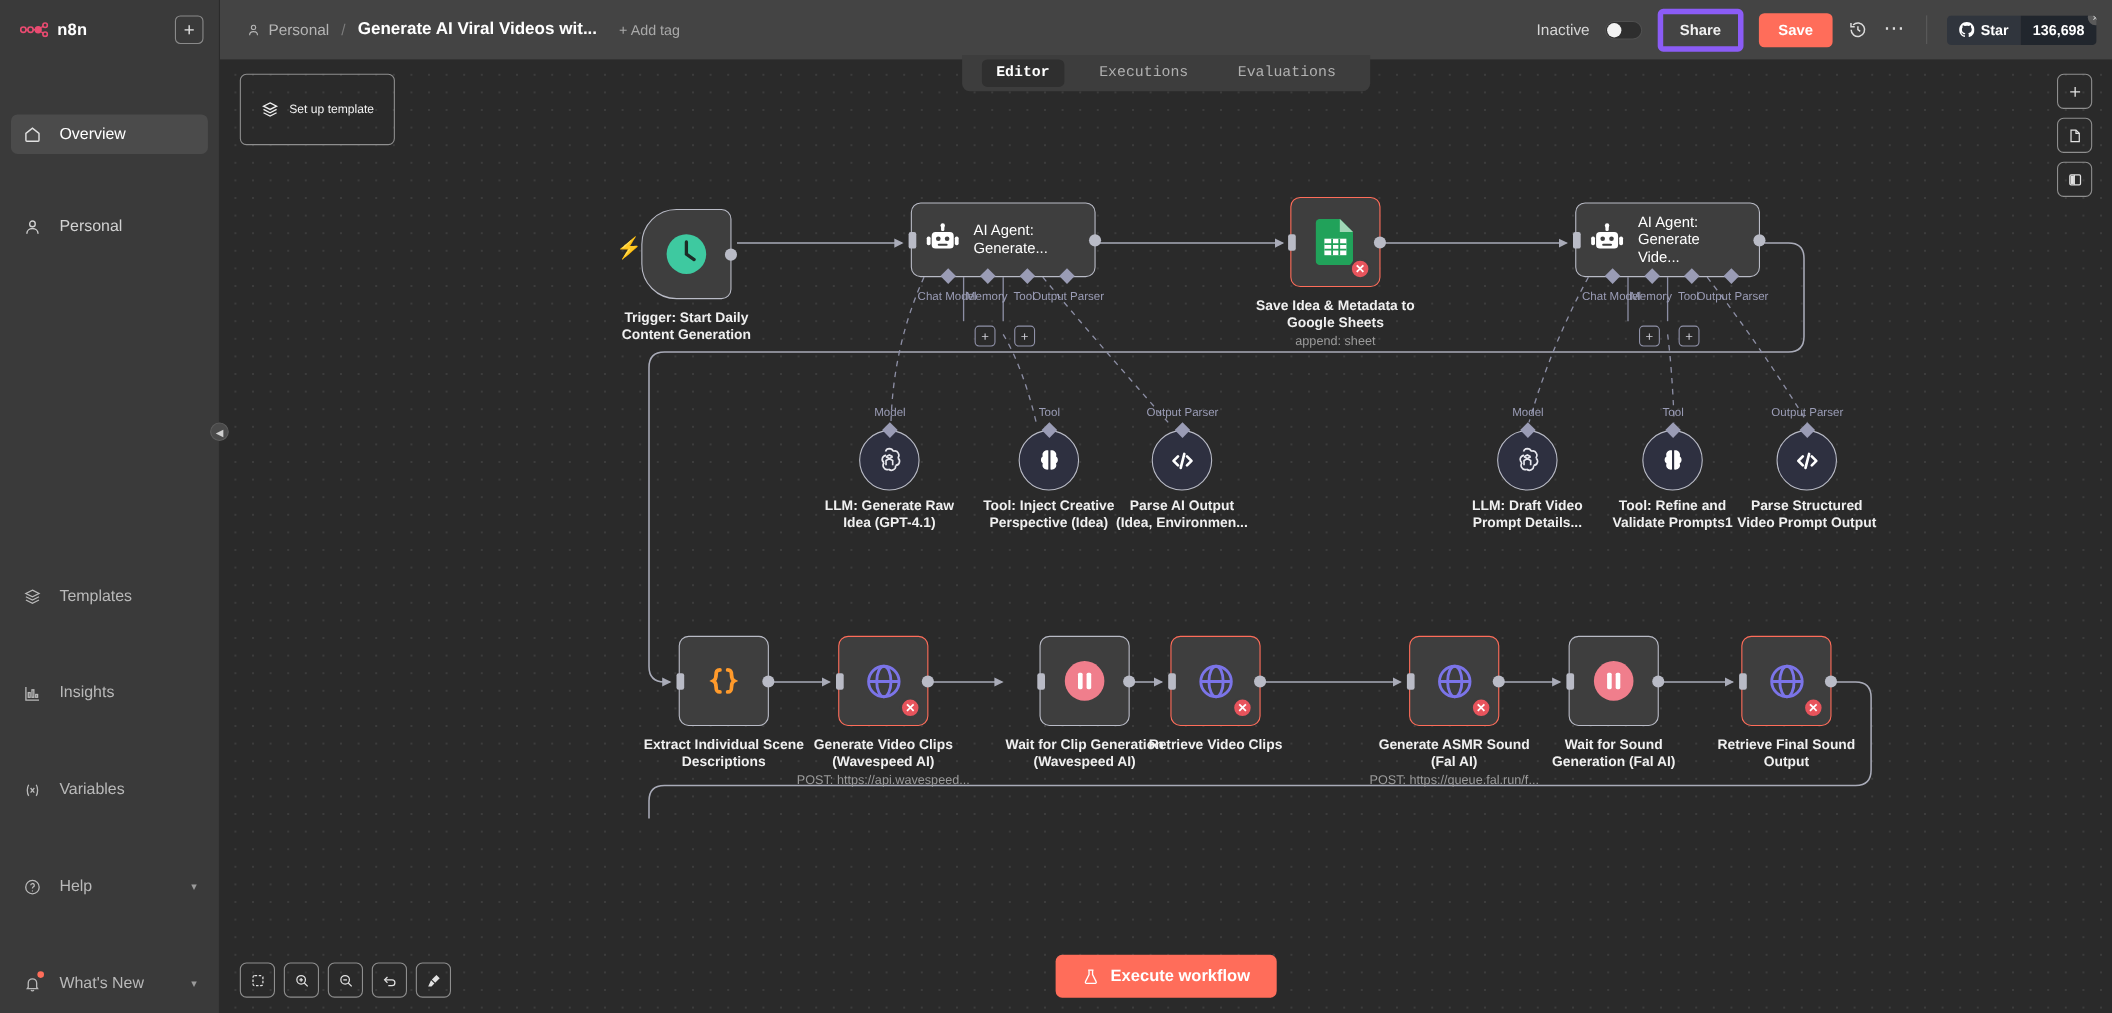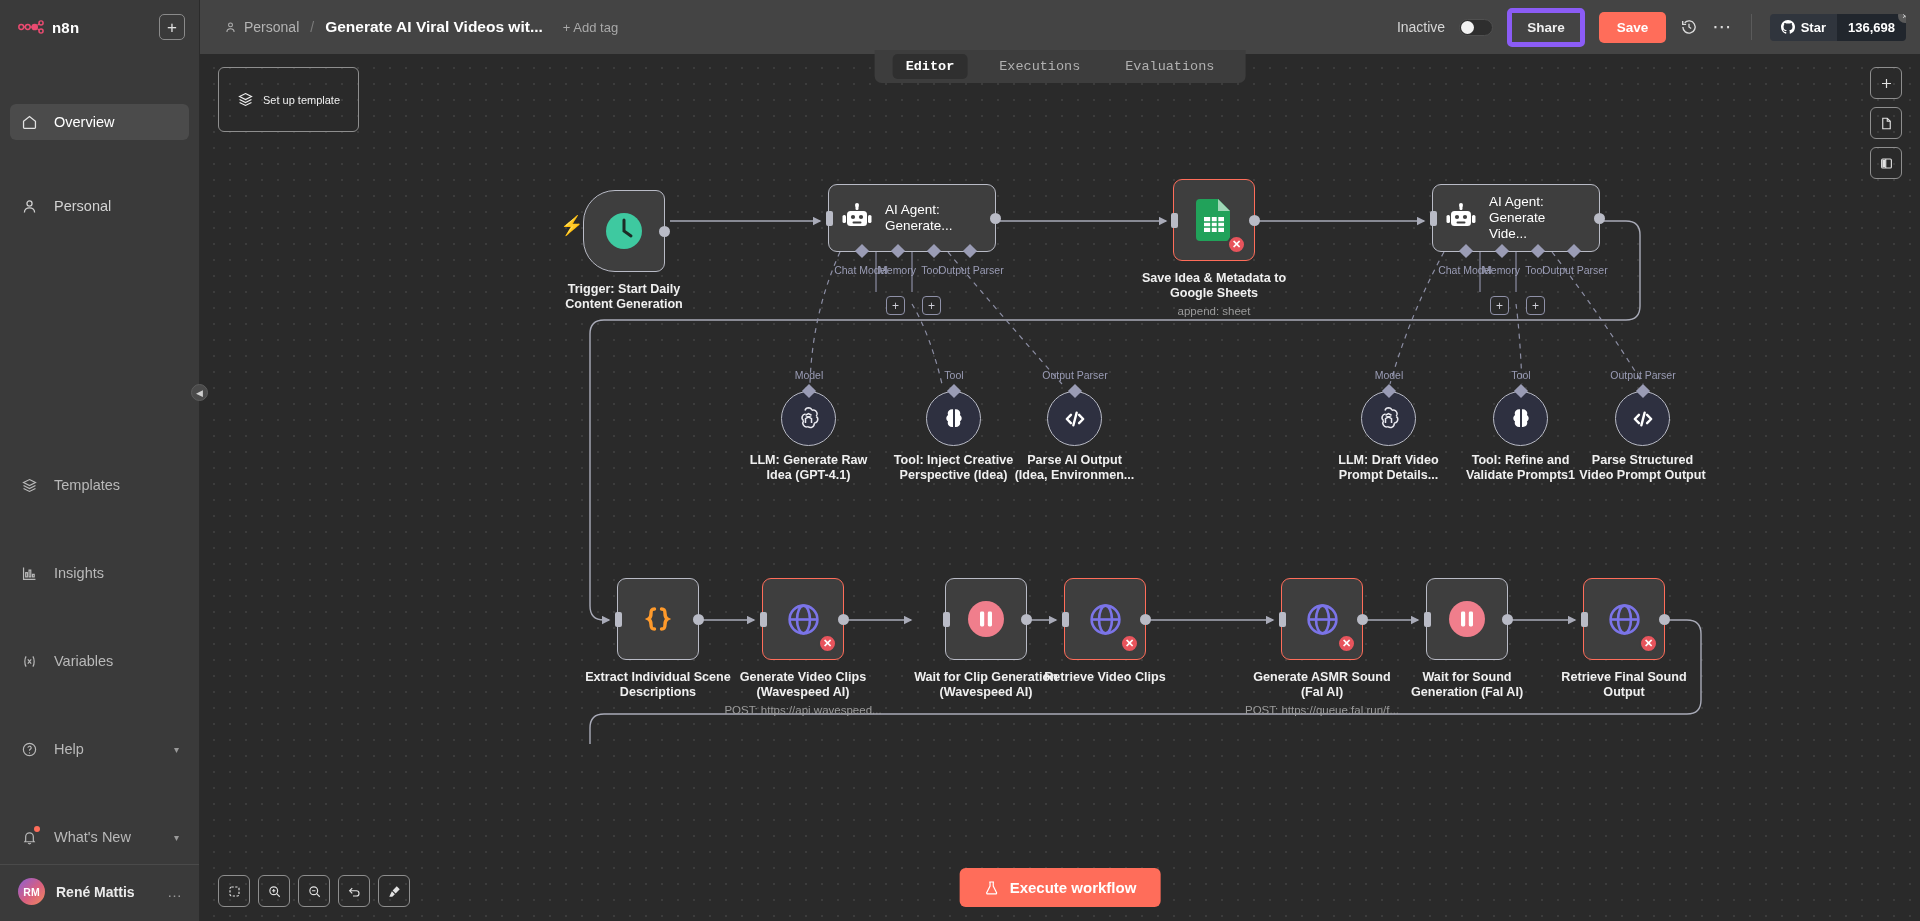--- a/index.html
+++ b/index.html
@@ -350,25 +350,20 @@
           <svg width="17" height="17" viewBox="0 0 20 20" fill="none" stroke="#b9b9b9" stroke-width="1.4">
             <path d="M5.5 13.5V9a4.5 4.5 0 0 1 9 0v4.5l1 1.5h-11l1-1.5z"></path>
               <path d="M8.5 16.5a1.7 1.7 0 0 0 3 0"></path>
           </svg>
         </span>
         <span>What's New</span>
         <span class="chev">▾</span>
       </div>
     </div>
 
-    <div class="sb-user">
-      <div class="avatar">RM</div>
-      <span class="uname">René Mattis</span>
-      <span class="udots">…</span>
-    </div>
 
     <div class="collapse-handle">◀</div>
   </div>
 
   <div id="main">
 
     <div id="header">
       <div class="crumb">
         <svg width="13" height="13" viewBox="0 0 20 20" fill="none" stroke="#b4b4b4" stroke-width="1.6">
           <circle cx="10" cy="6" r="3"></circle>

